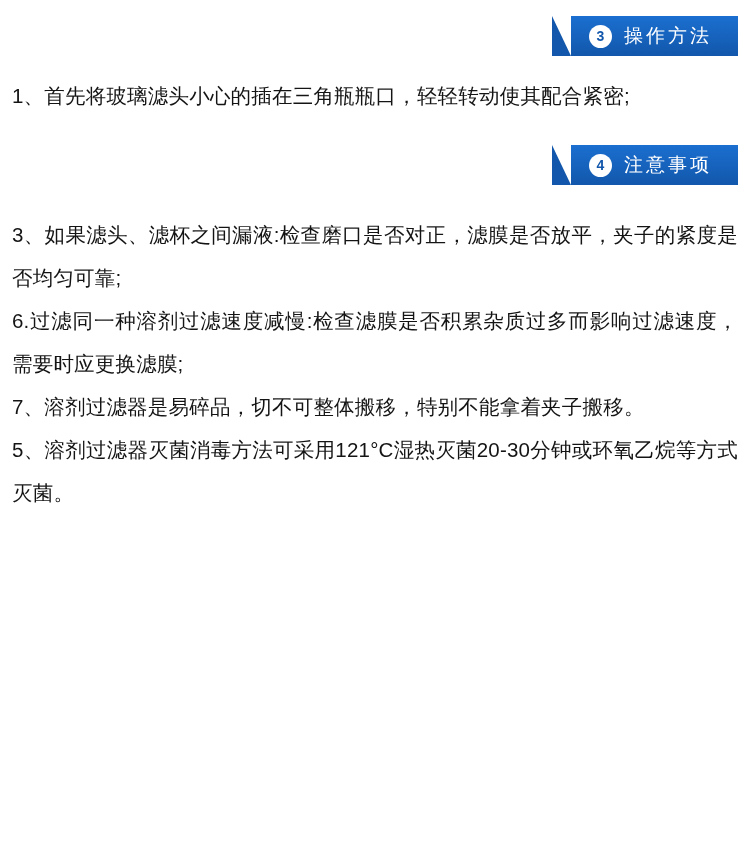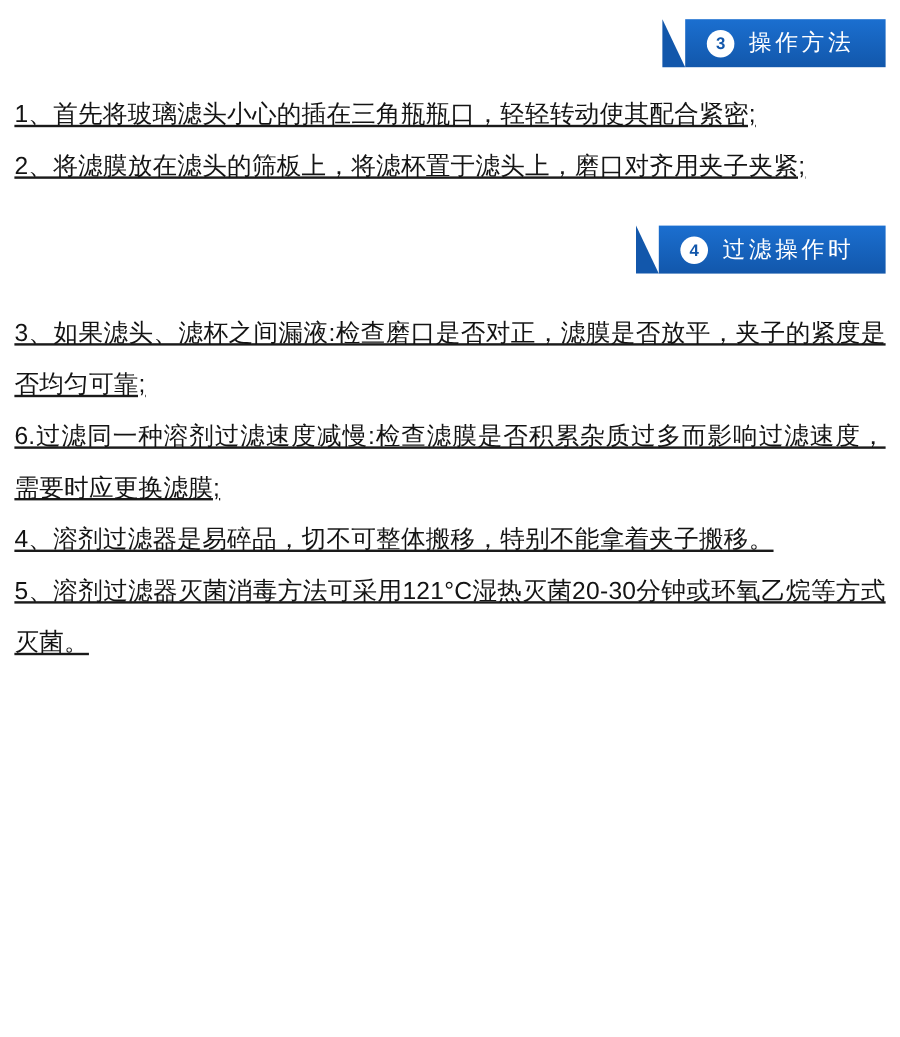--- a/index.html
+++ b/index.html
@@ -75,21 +75,20 @@
     padding: 0 12px;
     box-sizing: border-box;
   }
   .header-1 { margin-top: 16px; }
   .header-2 { margin-top: 28px; }
 
   .body-list {
     margin: 0;
     padding: 0;
     list-style: none;
-    text-decoration: underline;
   }
   .body-list li {
     font-size: 20.5px;
     line-height: 43px;
     color: #141414;
     letter-spacing: 0.2px;
     text-align: justify;
     word-break: break-all;
   }
   .ops-list { margin-top: 18px; }
@@ -105,35 +104,34 @@
       <div class="banner">
         <span class="banner-num">3</span>
         <span class="banner-title">操作方法</span>
       </div>
     </div>
   </div>
 
   <div class="section">
     <ul class="body-list ops-list">
       <li>1、首先将玻璃滤头小心的插在三角瓶瓶口，轻轻转动使其配合紧密;</li>
-      <li>2、将滤膜放在滤头的筛板上，将滤杯置于滤头上，磨口对齐用夹子夹紧;</li>
     </ul>
   </div>
 
   <div class="section header-2">
     <div class="section-header">
       <div class="banner">
         <span class="banner-num">4</span>
-        <span class="banner-title">过滤操作时</span>
+        <span class="banner-title">注意事项</span>
       </div>
     </div>
   </div>
 
   <div class="section">
     <ul class="body-list notes-list">
       <li>3、如果滤头、滤杯之间漏液:检查磨口是否对正，滤膜是否放平，夹子的紧度是否均匀可靠;</li>
       <li>6.过滤同一种溶剂过滤速度减慢:检查滤膜是否积累杂质过多而影响过滤速度，需要时应更换滤膜;</li>
-      <li>4、溶剂过滤器是易碎品，切不可整体搬移，特别不能拿着夹子搬移。</li>
+      <li>7、溶剂过滤器是易碎品，切不可整体搬移，特别不能拿着夹子搬移。</li>
       <li>5、溶剂过滤器灭菌消毒方法可采用121°C湿热灭菌20-30分钟或环氧乙烷等方式灭菌。</li>
     </ul>
   </div>
 
 </div>
 
 </body></html>

